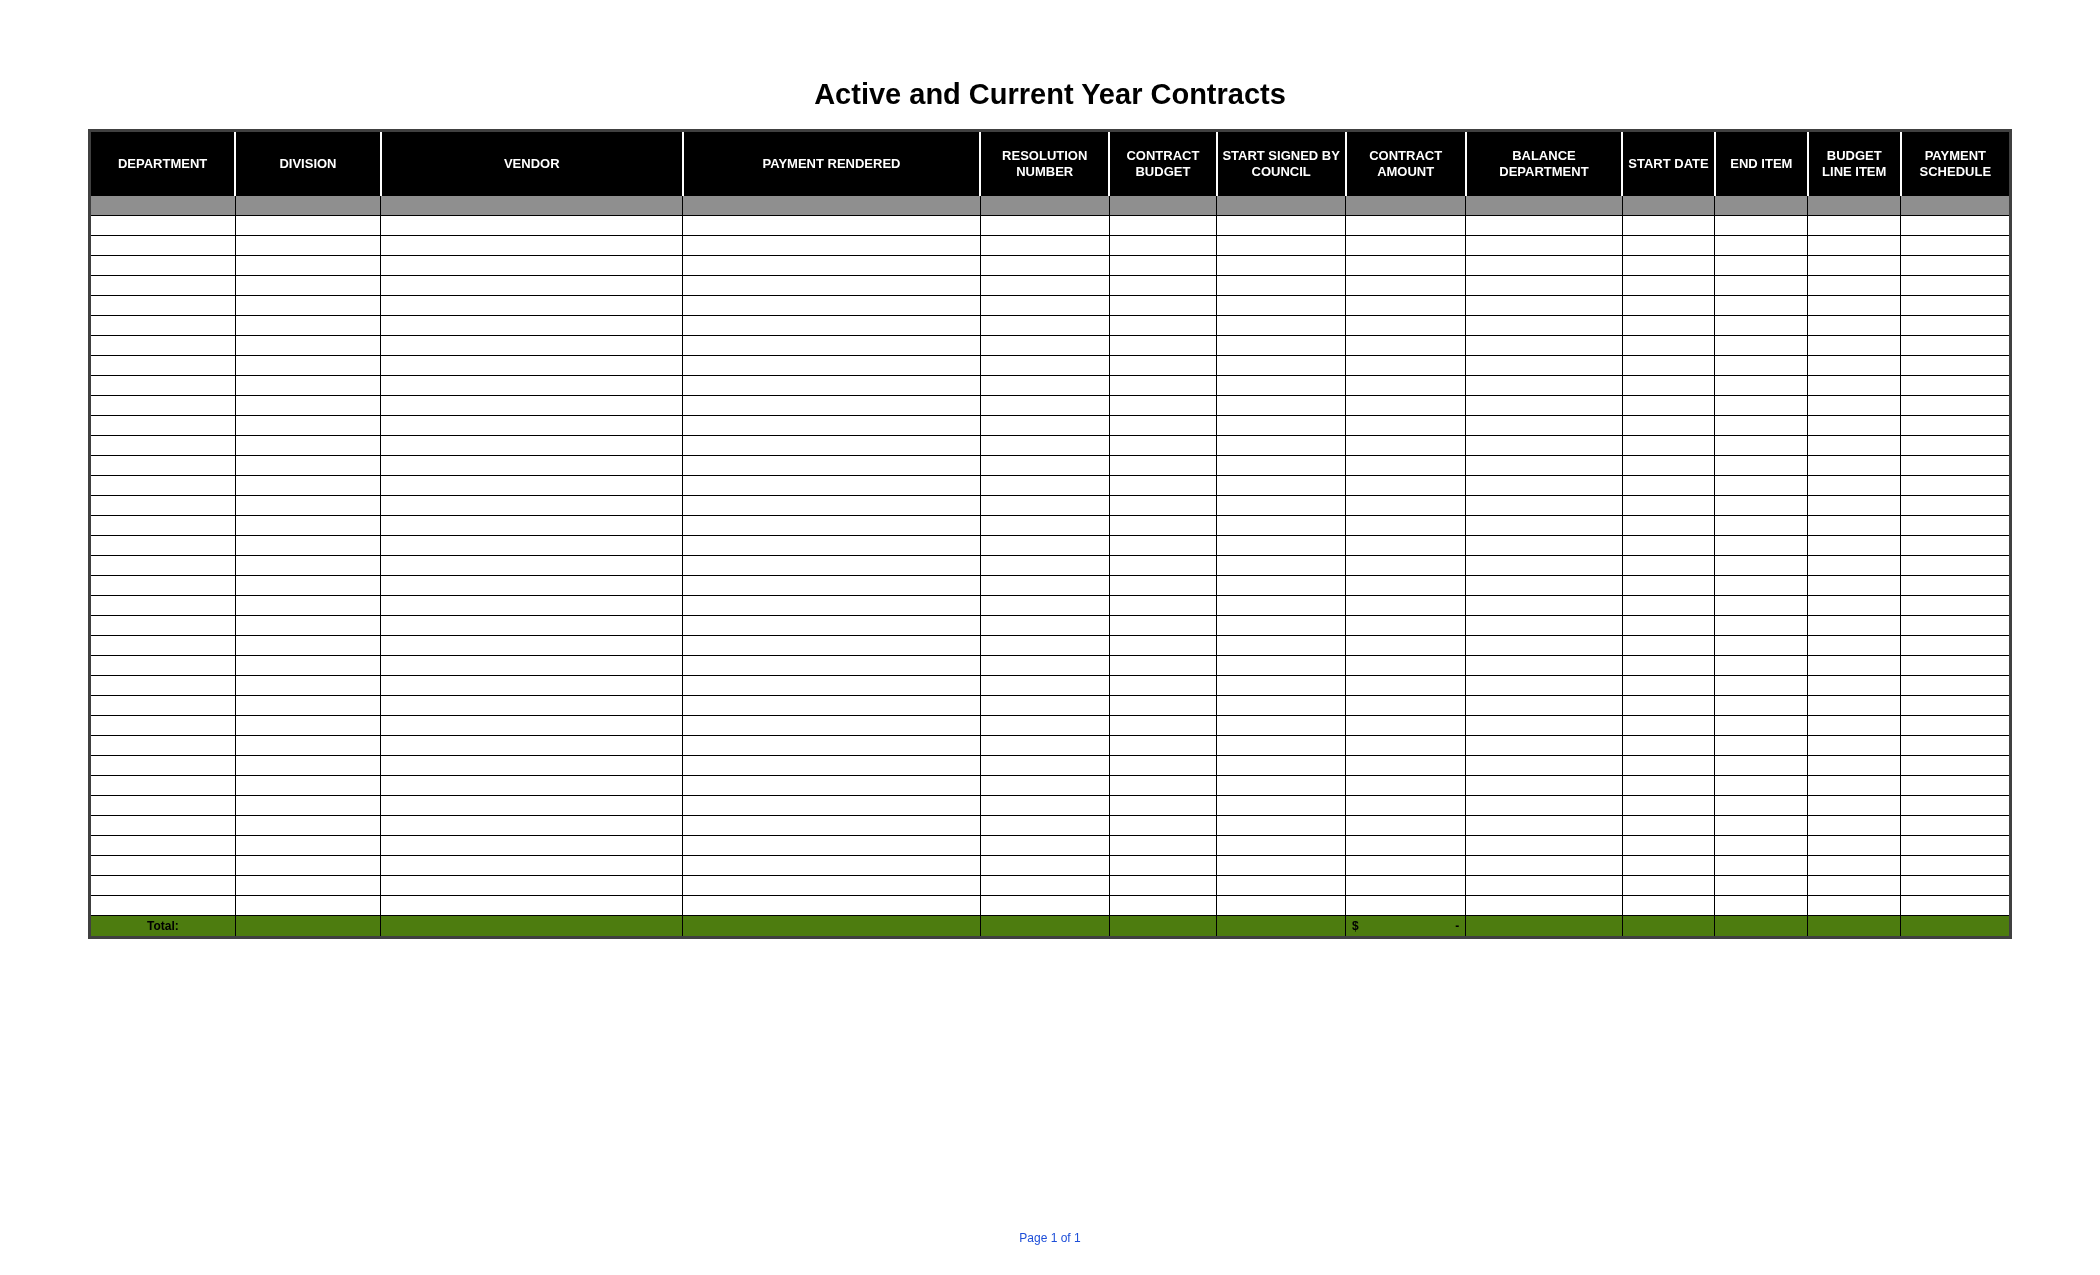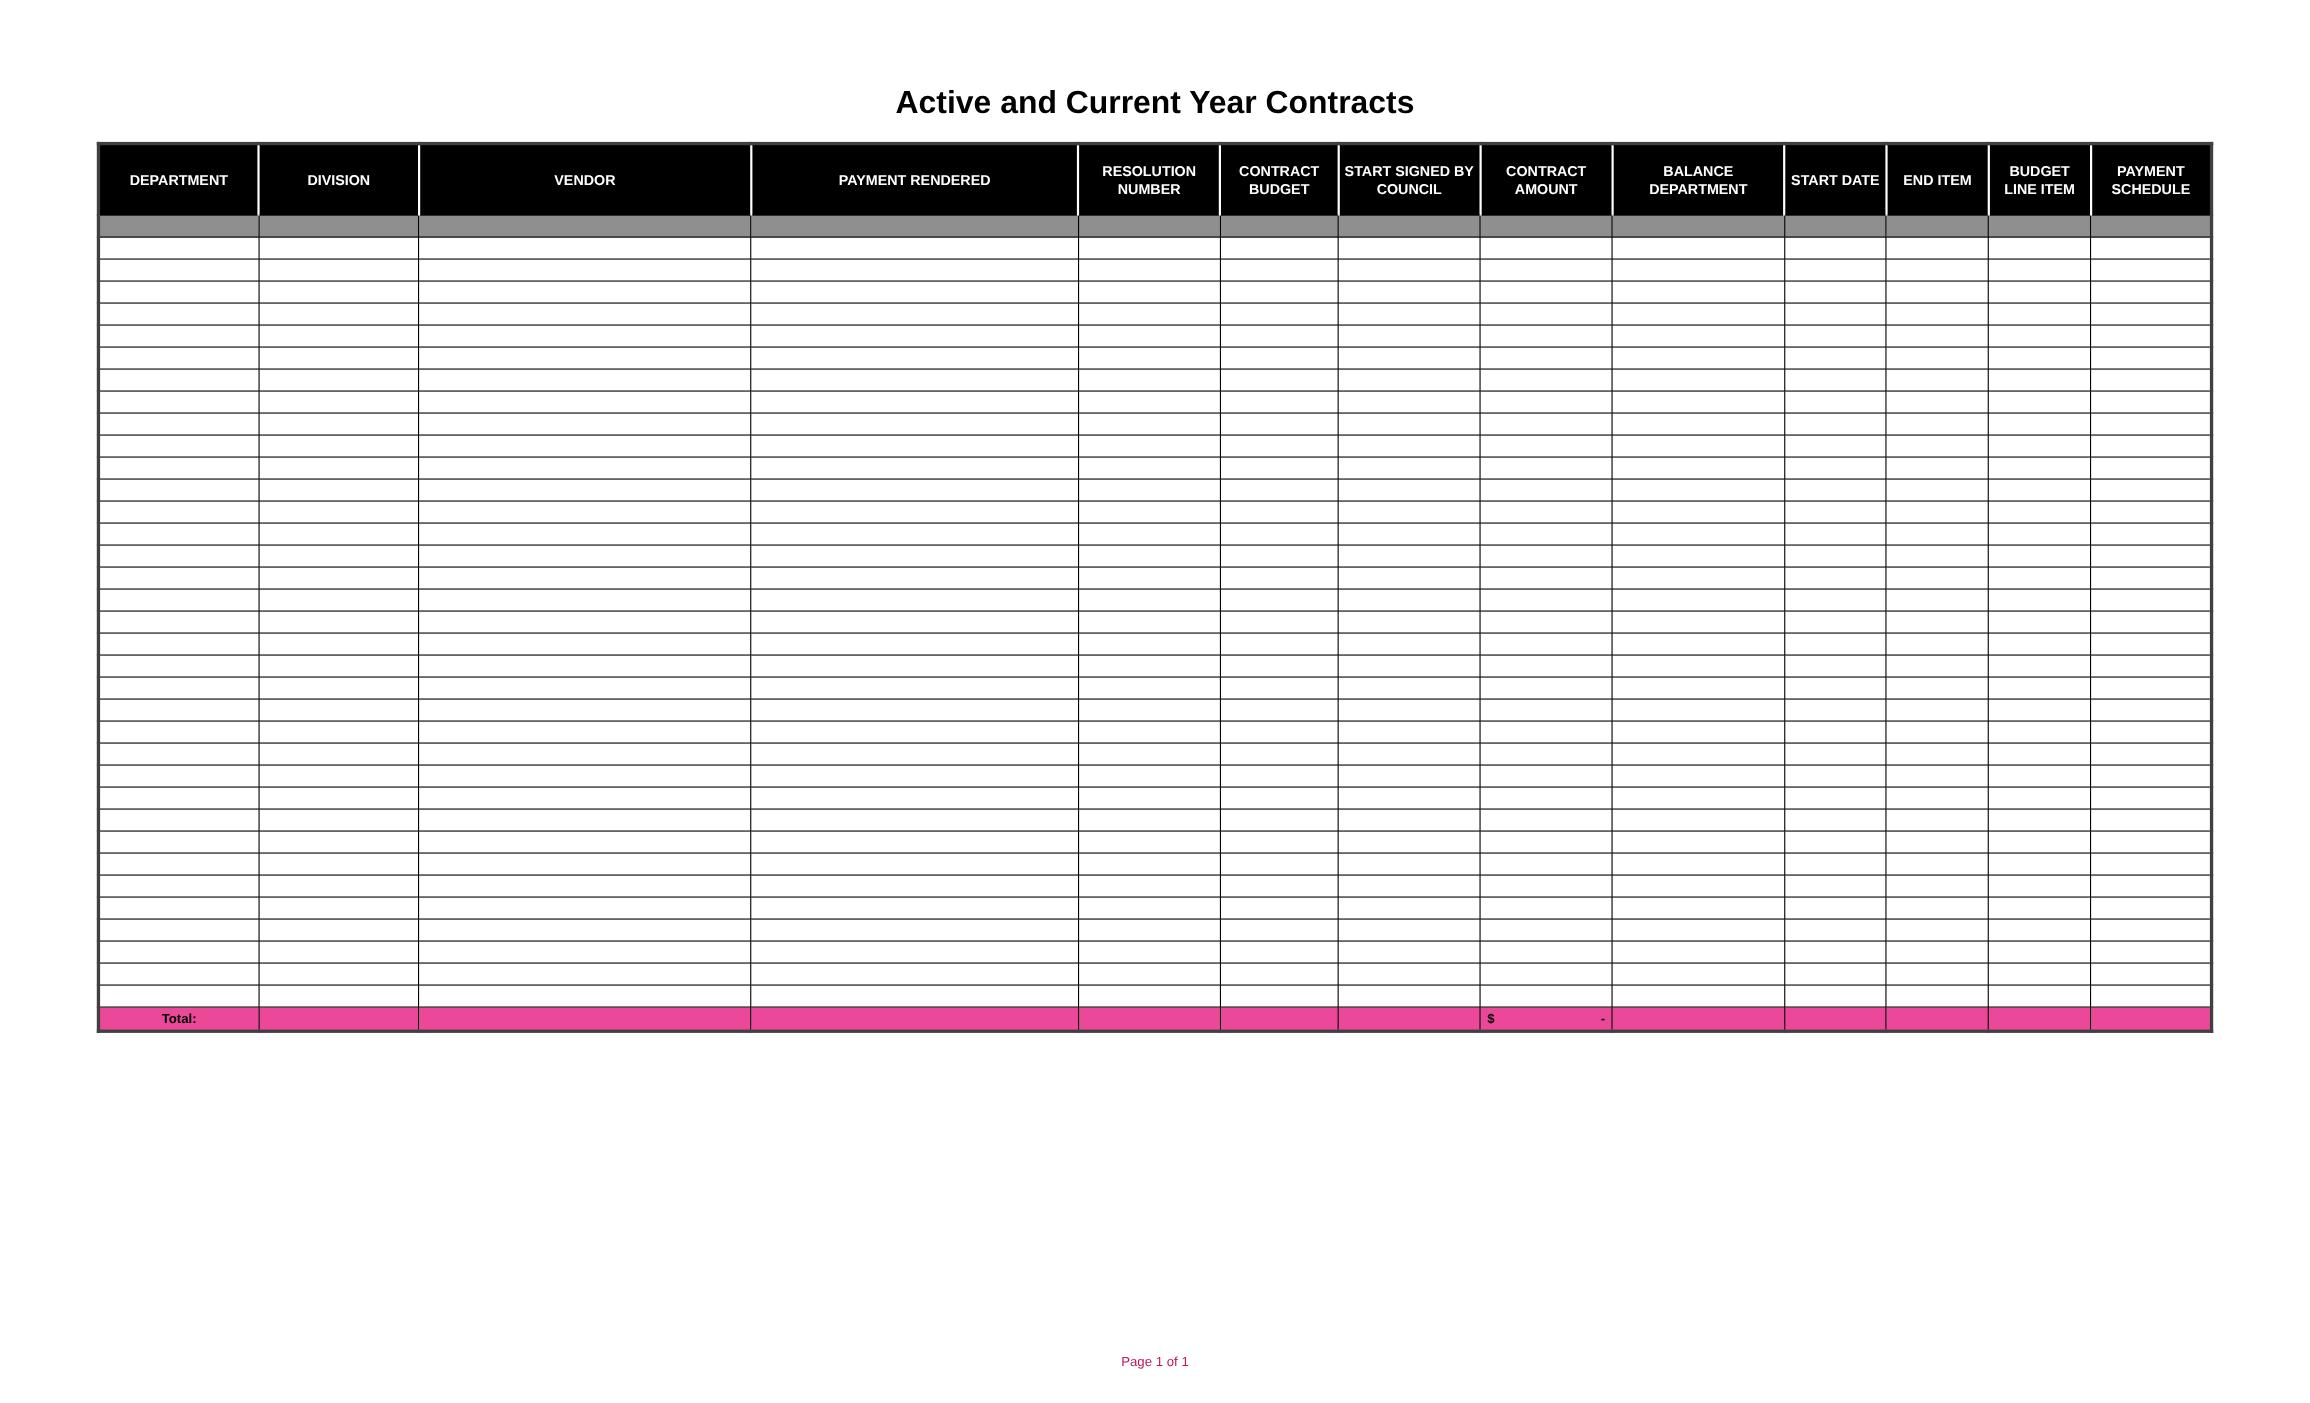--- a/index.html
+++ b/index.html
@@ -48,21 +48,21 @@
   tbody td {
     border: 1px solid #000;
     height: 20px;
     padding: 0 4px;
     font-size: 12px;
   }
   tbody tr.shaded td {
     background: #8f8f8f;
   }
   tbody tr.total td {
-    background: #ec4899;
+    background: #4d7c0f;
     font-size: 12px;
     font-weight: bold;
     height: 22px;
   }
   tbody tr.total td.total-label {
     text-align: center;
   }
   tbody tr.total td.amount-cell {
     padding: 0 6px;
   }
@@ -71,21 +71,21 @@
     justify-content: space-between;
     align-items: center;
   }
   .footer {
     position: absolute;
     bottom: 30px;
     left: 0;
     right: 0;
     text-align: center;
     font-size: 12px;
-    color: #be185d;
+    color: #1d4ed8;
   }
   
   col.c-department        { width: 6.9%; }
   col.c-division          { width: 6.9%; }
   col.c-vendor            { width: 14.3%; }
   col.c-services-rendered { width: 14.1%; }
   col.c-resolution-number { width: 6.1%; }
   col.c-contract-number   { width: 5.1%; }
   col.c-date-signed       { width: 6.1%; }
   col.c-contract-amount   { width: 5.7%; }

